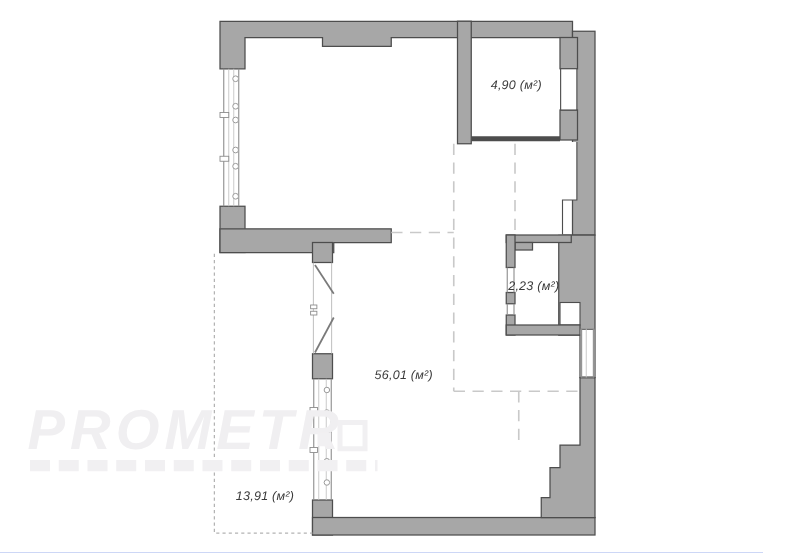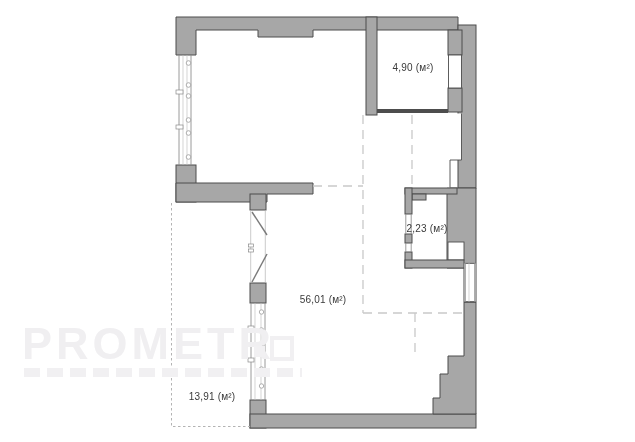--- a/index.html
+++ b/index.html
@@ -1,17 +1,17 @@
 <!DOCTYPE html>
 <html><head>
 <meta charset="utf-8">
 <style>
   html,body{margin:0;padding:0;background:#ffffff;}
   .stage{position:relative;width:635px;height:442px;background:#1d4ed8;overflow:hidden;
-         font-family:"Liberation Sans",sans-serif;}
+         font-family:"Liberation Sans",sans-serif;font-style:italic;}
   svg{display:block;}
   .wall{fill:#a7a7a7;stroke:#4d4d4d;stroke-width:1;stroke-linejoin:miter;}
   .wall-dark{fill:#4d4d4d;stroke:none;}
   .white-cut{fill:#ffffff;stroke:none;}
   .white-cut-stroked{fill:#ffffff;stroke:#4d4d4d;stroke-width:0.9;}
   .inner-face{fill:none;stroke:#4d4d4d;stroke-width:0.9;}
   .win-line{stroke:#8f8f8f;stroke-width:0.9;}
   .win-line-light{stroke:#c2c2c2;stroke-width:0.7;}
   .win-circle{fill:#ffffff;stroke:#9a9a9a;stroke-width:0.8;}
   .win-tick{fill:#ffffff;stroke:#8a8a8a;stroke-width:0.7;}

